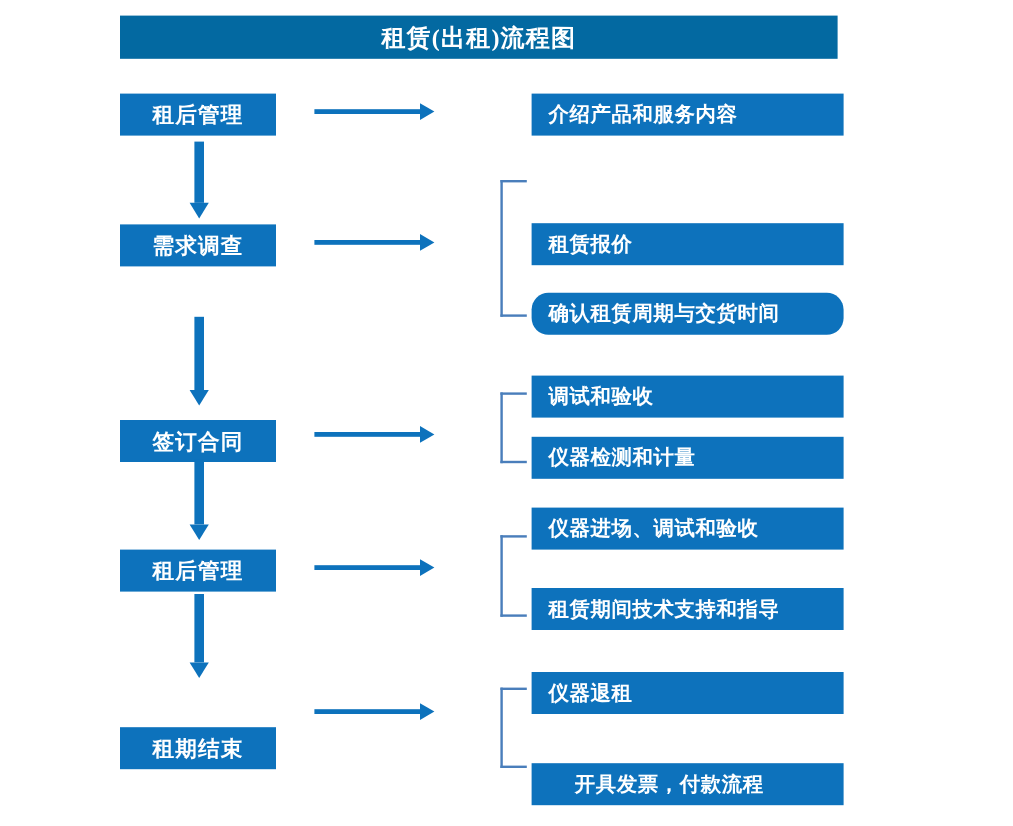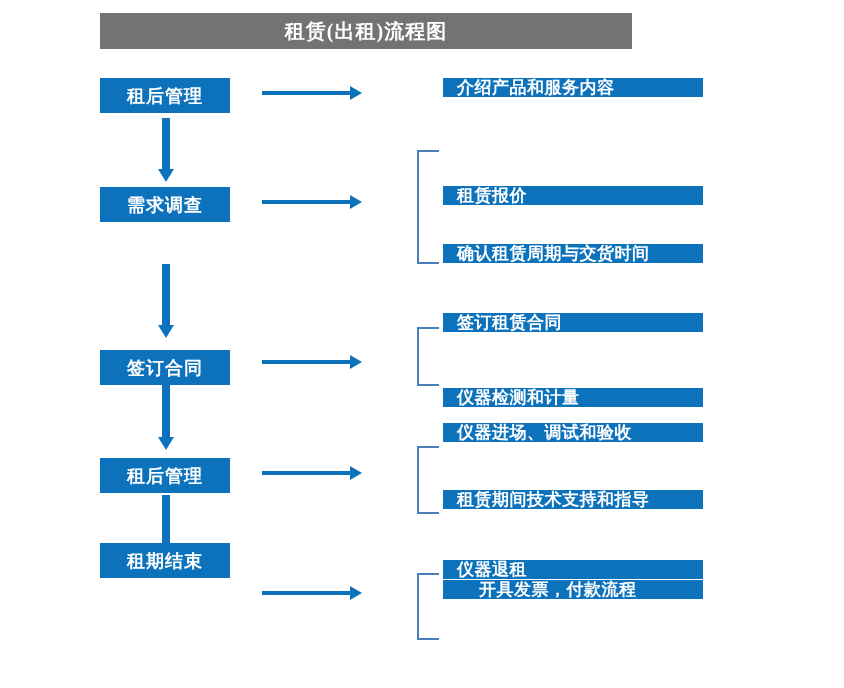--- a/index.html
+++ b/index.html
@@ -16,23 +16,23 @@
     width: 844px;
     height: 688px;
     background: #ffffff;
     overflow: hidden;
   }
   
   .title-bar {
     position: absolute;
     left: 100px;
     top: 13px;
-    width: 532px;
+    width: 598px;
     height: 36px;
-    background: #737373;
+    background: #0369a1;
     color: #ffffff;
     display: flex;
     align-items: center;
     justify-content: center;
     font-size: 20px;
     font-weight: bold;
     letter-spacing: 1px;
   }
   
   .stage-box {
@@ -47,21 +47,21 @@
     justify-content: center;
     font-size: 18px;
     font-weight: bold;
     letter-spacing: 1px;
   }
   
   .detail-box {
     position: absolute;
     left: 443px;
     width: 260px;
-    height: 19px;
+    height: 35px;
     background: #0d72bc;
     color: #ffffff;
     display: flex;
     align-items: center;
     font-size: 17px;
     font-weight: bold;
     padding-left: 14px;
     box-sizing: border-box;
     letter-spacing: 0.5px;
   }
@@ -150,39 +150,39 @@
   <div class="h-arrow" style="top:195px;">
     <span class="shaft"></span>
     <span class="head"></span>
   </div>
 
   <div class="bracket" style="top:150px; height:114px;"></div>
 
 
   <div class="detail-box" style="top:186px;">租赁报价</div>
 
-  <div class="detail-box" style="top:244px;">确认租赁周期与交货时间</div>
+  <div class="detail-box" style="top:244px;border-radius:14px;">确认租赁周期与交货时间</div>
 
   <div class="v-arrow" style="top:264px; height:74px;">
     <span class="shaft" style="height:61px;"></span>
     <span class="head"></span>
   </div>
 
   <div class="stage-box" style="top:350px;">签订合同</div>
 
   <div class="h-arrow" style="top:355px;">
     <span class="shaft"></span>
     <span class="head"></span>
   </div>
 
   <div class="bracket" style="top:327px; height:59px;"></div>
 
-  <div class="detail-box" style="top:313px;">签订租赁合同</div>
-
-  <div class="detail-box" style="top:364px;margin-top:24px;">仪器检测和计量</div>
+  <div class="detail-box" style="top:313px;">调试和验收</div>
+
+  <div class="detail-box" style="top:364px;">仪器检测和计量</div>
 
   <div class="v-arrow" style="top:383px; height:67px;">
     <span class="shaft" style="height:54px;"></span>
     <span class="head"></span>
   </div>
 
   <div class="stage-box" style="top:458px;">租后管理</div>
 
   <div class="h-arrow" style="top:466px;">
     <span class="shaft"></span>
@@ -193,26 +193,26 @@
 
   <div class="detail-box" style="top:423px;">仪器进场、调试和验收</div>
 
   <div class="detail-box" style="top:490px;">租赁期间技术支持和指导</div>
 
   <div class="v-arrow" style="top:495px; height:70px;">
     <span class="shaft" style="height:57px;"></span>
     <span class="head"></span>
   </div>
 
-  <div class="stage-box" style="top:543px;">租期结束</div>
+  <div class="stage-box" style="top:606px;">租期结束</div>
 
   <div class="h-arrow" style="top:586px;">
     <span class="shaft"></span>
     <span class="head"></span>
   </div>
 
   <div class="bracket" style="top:573px; height:67px;"></div>
 
   <div class="detail-box" style="top:560px;">仪器退租</div>
 
-  <div class="detail-box" style="top:580px;padding-left:36px;">开具发票，付款流程</div>
+  <div class="detail-box" style="top:636px;padding-left:36px;">开具发票，付款流程</div>
 
 </div>
 
 </body></html>

